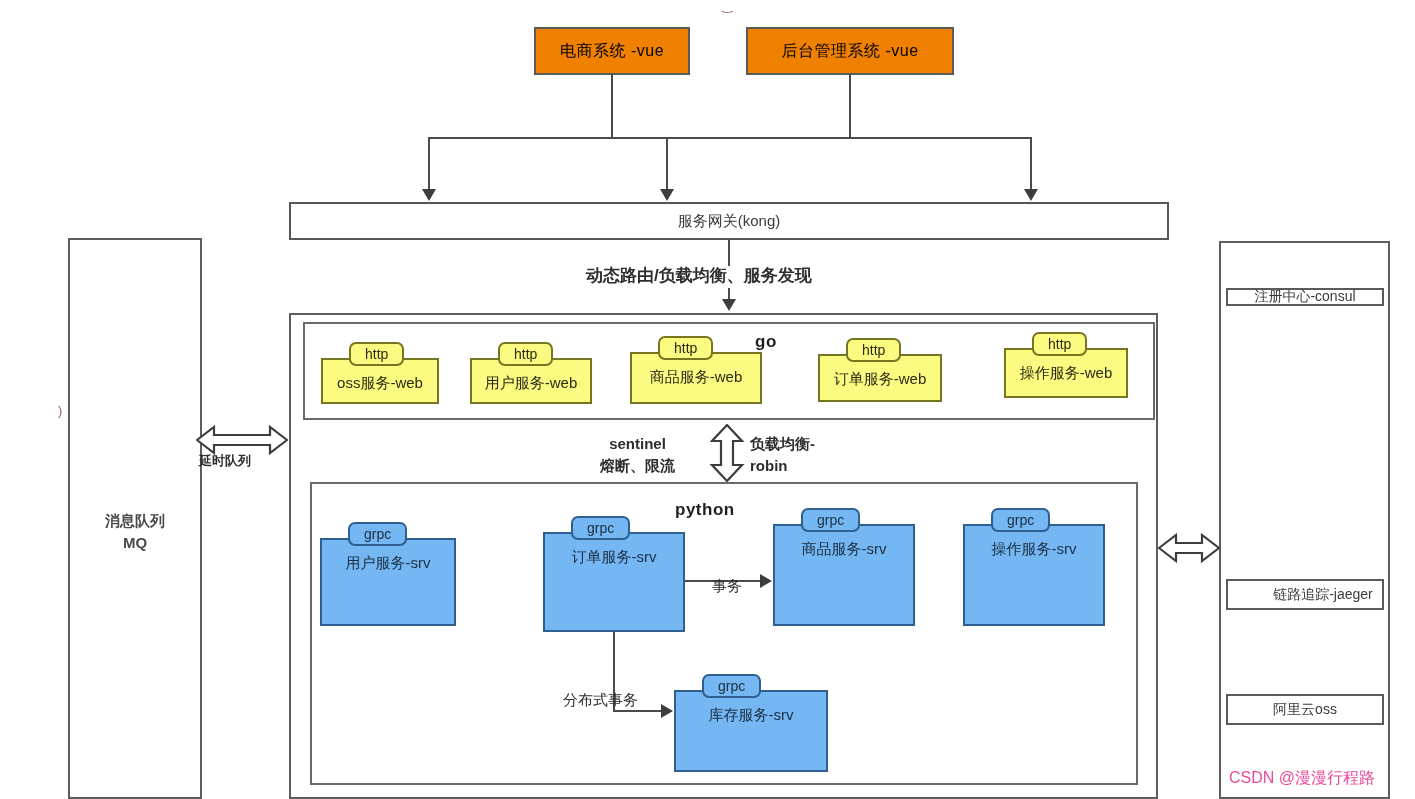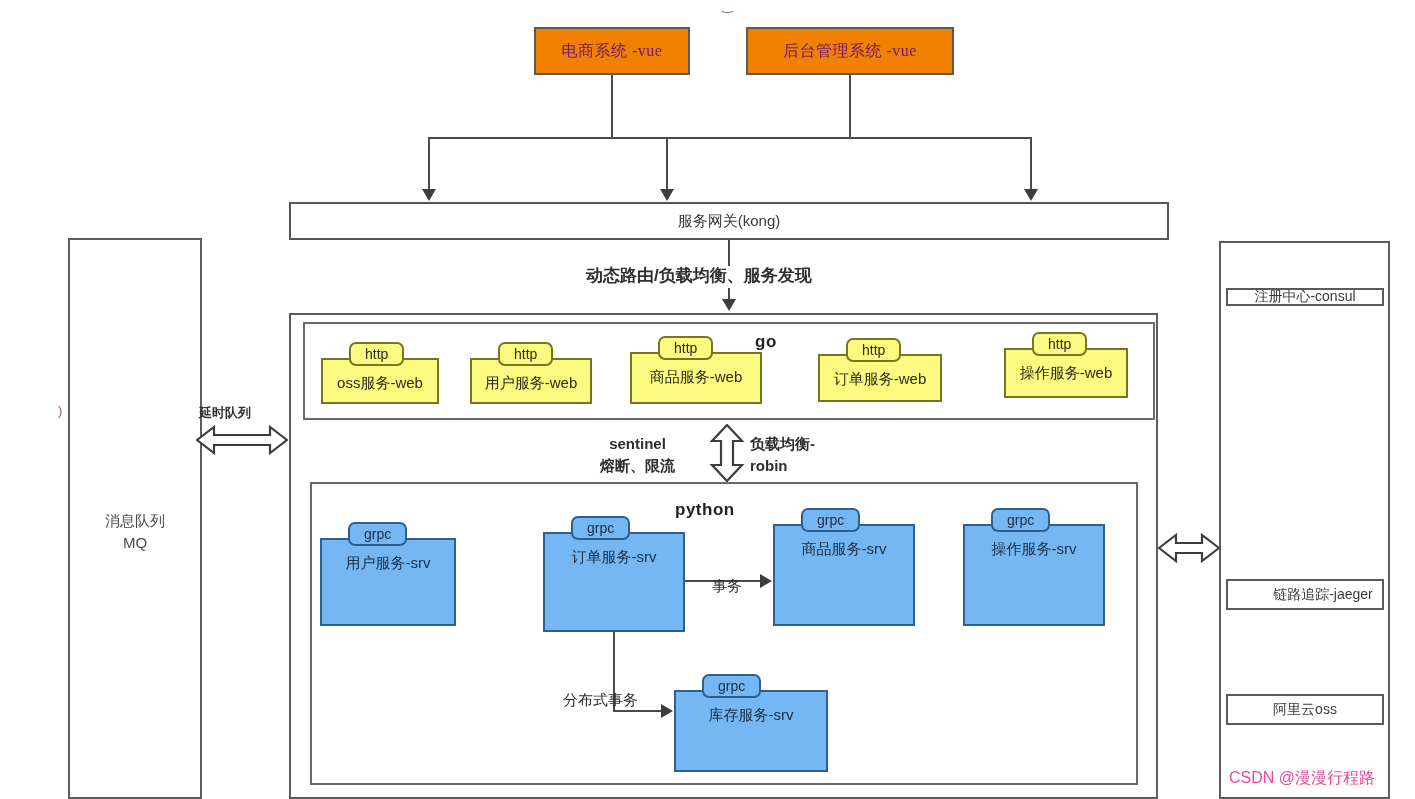--- a/index.html
+++ b/index.html
@@ -37,25 +37,24 @@
   }
 
   
   .orange-box {
     position: absolute;
     background: #F08000;
     border: 2px solid #5a5a5a;
     display: flex;
     align-items: center;
     justify-content: center;
-    color: #701a75;
+    color: #000000;
     font-size: 16px;
     letter-spacing: .5px;
     white-space: nowrap;
-    font-family: Liberation Serif, serif;
   }
 
   
   .gateway {
     position: absolute;
     background: #ffffff;
     border: 2px solid #575757;
     display: flex;
     align-items: center;
     justify-content: center;
@@ -173,21 +172,21 @@
   }
 
   
   .lbl {
     position: absolute;
     font-size: 15px;
     color: #2e2e2e;
     white-space: nowrap;
   }
   .lbl.bold { font-weight: bold; }
-  .lbl.small { font-size: 13px; }
+  .lbl.small { font-size: 13px; margin-top: 48px; }
 
   .watermark {
     position: absolute;
     font-size: 16px;
     color: #ec4899;
     white-space: nowrap;
   }
 
   
   .dbl-arrow { position: absolute; }
@@ -317,21 +316,21 @@
 
   <div class="hline" style="left:685px; top:580px; width:76px;"></div>
   <div class="arrow-right" style="left:760px; top:574px;"></div>
   <div class="lbl" style="left:712px; top:577px;">事务</div>
 
   <div class="vline" style="left:613px; top:632px; height:79px;"></div>
   <div class="hline" style="left:613px; top:710px; width:50px;"></div>
   <div class="arrow-right" style="left:661px; top:704px;"></div>
   <div class="lbl" style="left:563px; top:691px;">分布式事务</div>
 
-  <div class="side-panel" style="left:68px; top:238px; width:134px; height:561px;">
+  <div class="side-panel" style="left:68px; top:238px; width:134px; height:561px;font-weight:bold;">
     <div class="mq-label" style="top:270px;">
       <div>消息队列</div>
       <div>MQ</div>
     </div>
   </div>
 
   <div class="stray" style="left:58px; top:403px;">)</div>
 
   <div class="lbl bold small" style="left:199px; top:404px;">延时队列</div>
   <div class="dbl-arrow" style="left:196px; top:425px;">

